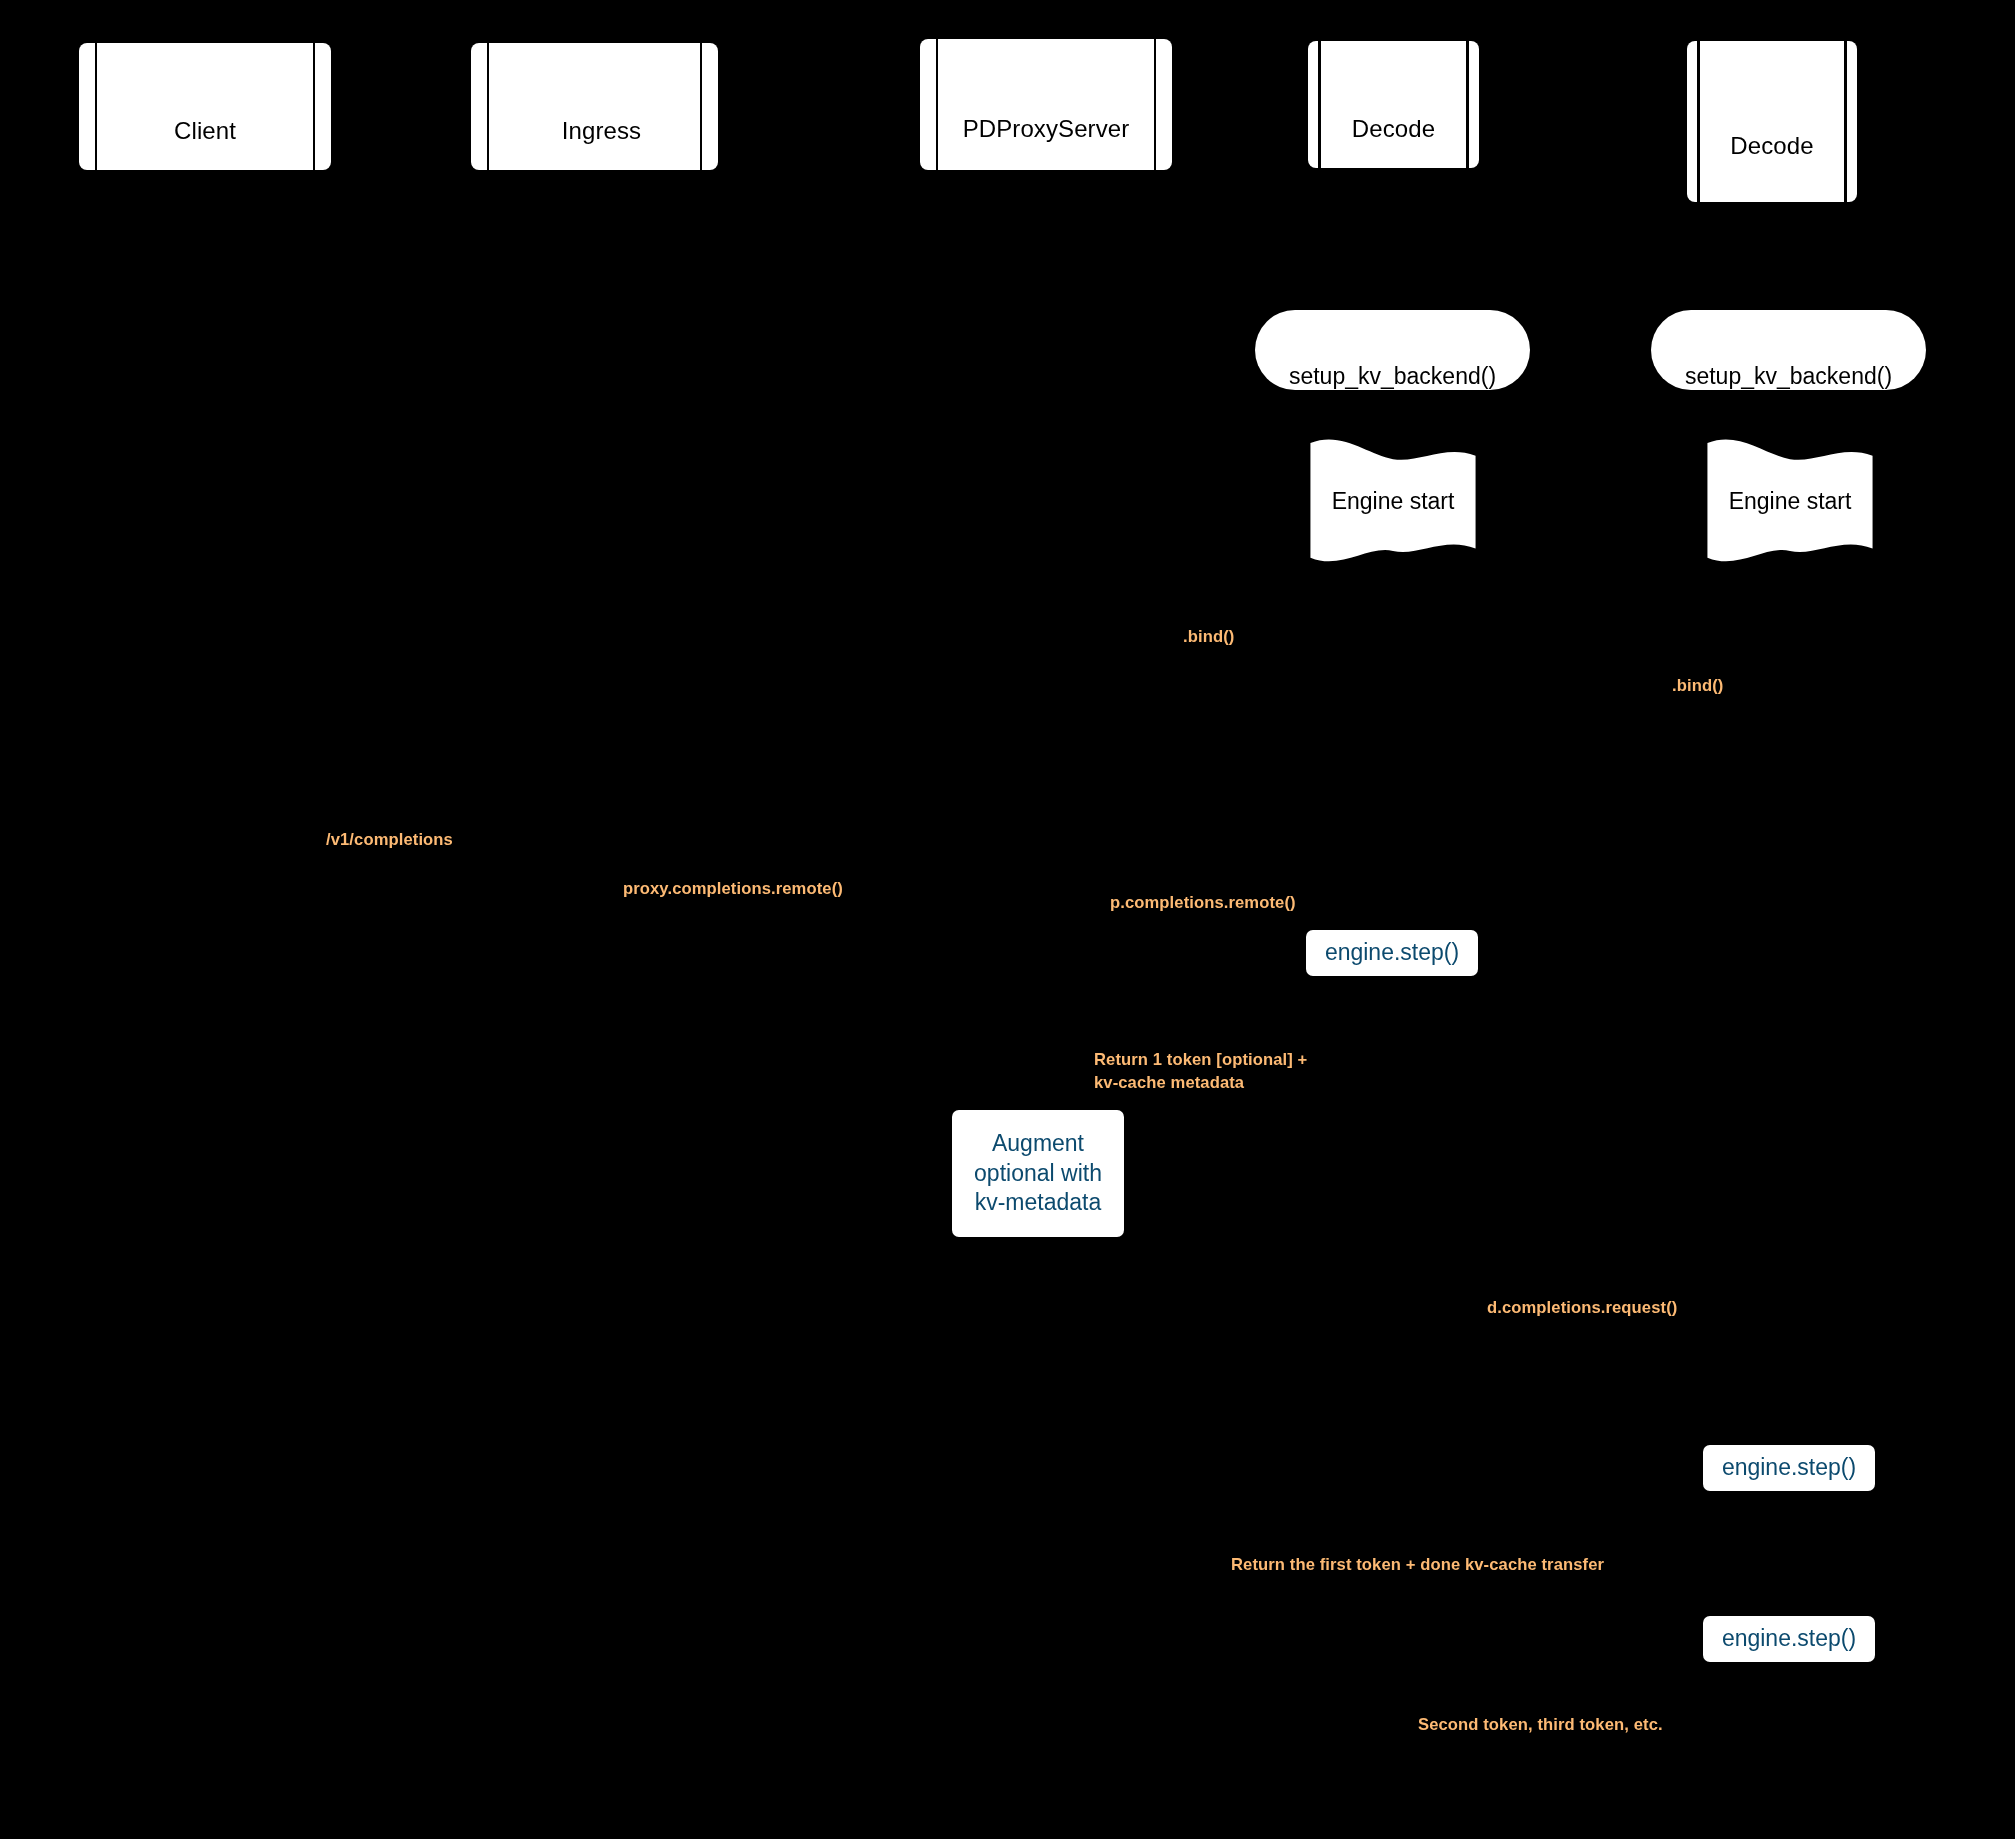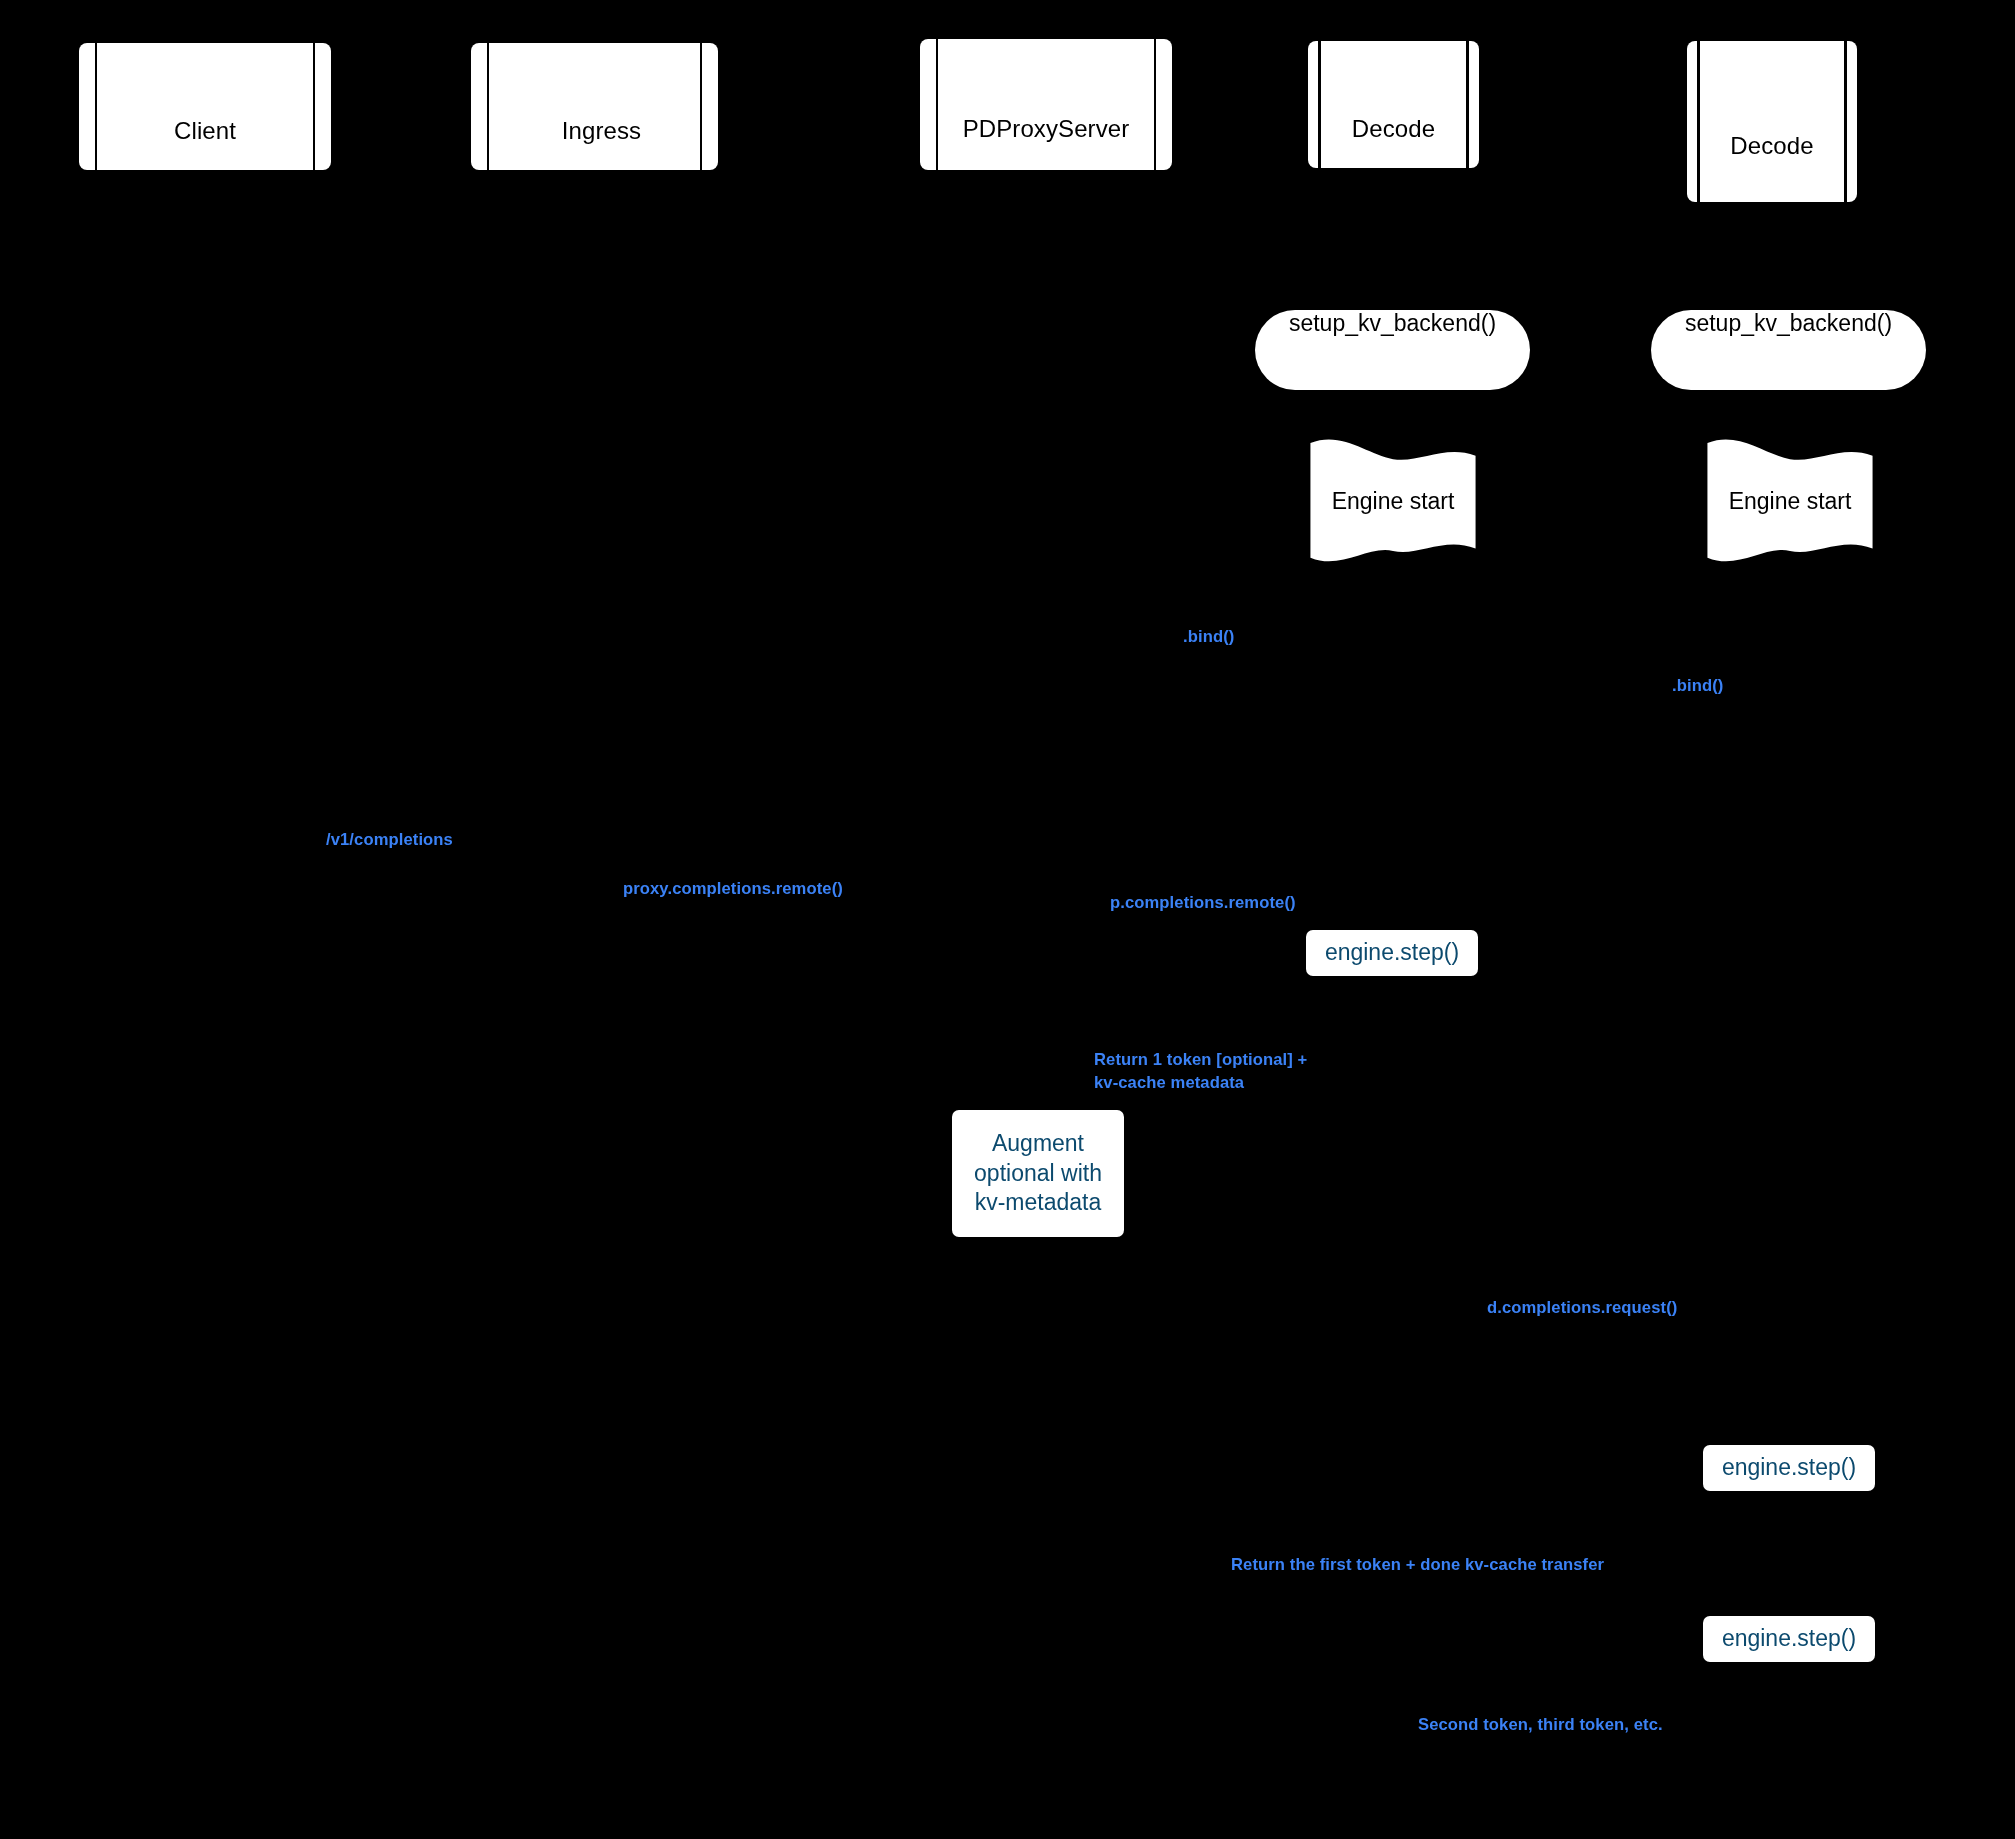--- a/index.html
+++ b/index.html
@@ -52,21 +52,21 @@
     width: 1.7px;
     background: transparent;
   }
 
   
   .pill {
     position: absolute;
     background: #ffffff;
     border-radius: 5726px;
     display: flex;
-    align-items: flex-start;
+    align-items: flex-end;
     justify-content: center;
     color: #000000;
     font-size: 23px;
     white-space: nowrap;
   }
 
   
   .flag {
     position: absolute;
   }
@@ -100,21 +100,21 @@
     padding: 0 10.3px;
   }
   .note.multiline {
     white-space: pre-line;
     padding: 8px 11.5px;
   }
 
   
   .msg {
     position: absolute;
-    color: #3b82f6;
+    color: #fdba74;
     font-size: 16.6px;
     font-weight: 700;
     line-height: 1.38;
     white-space: pre-line;
     letter-spacing: 0.1px;
   }
 </style>
 </head>
 <body>
 

